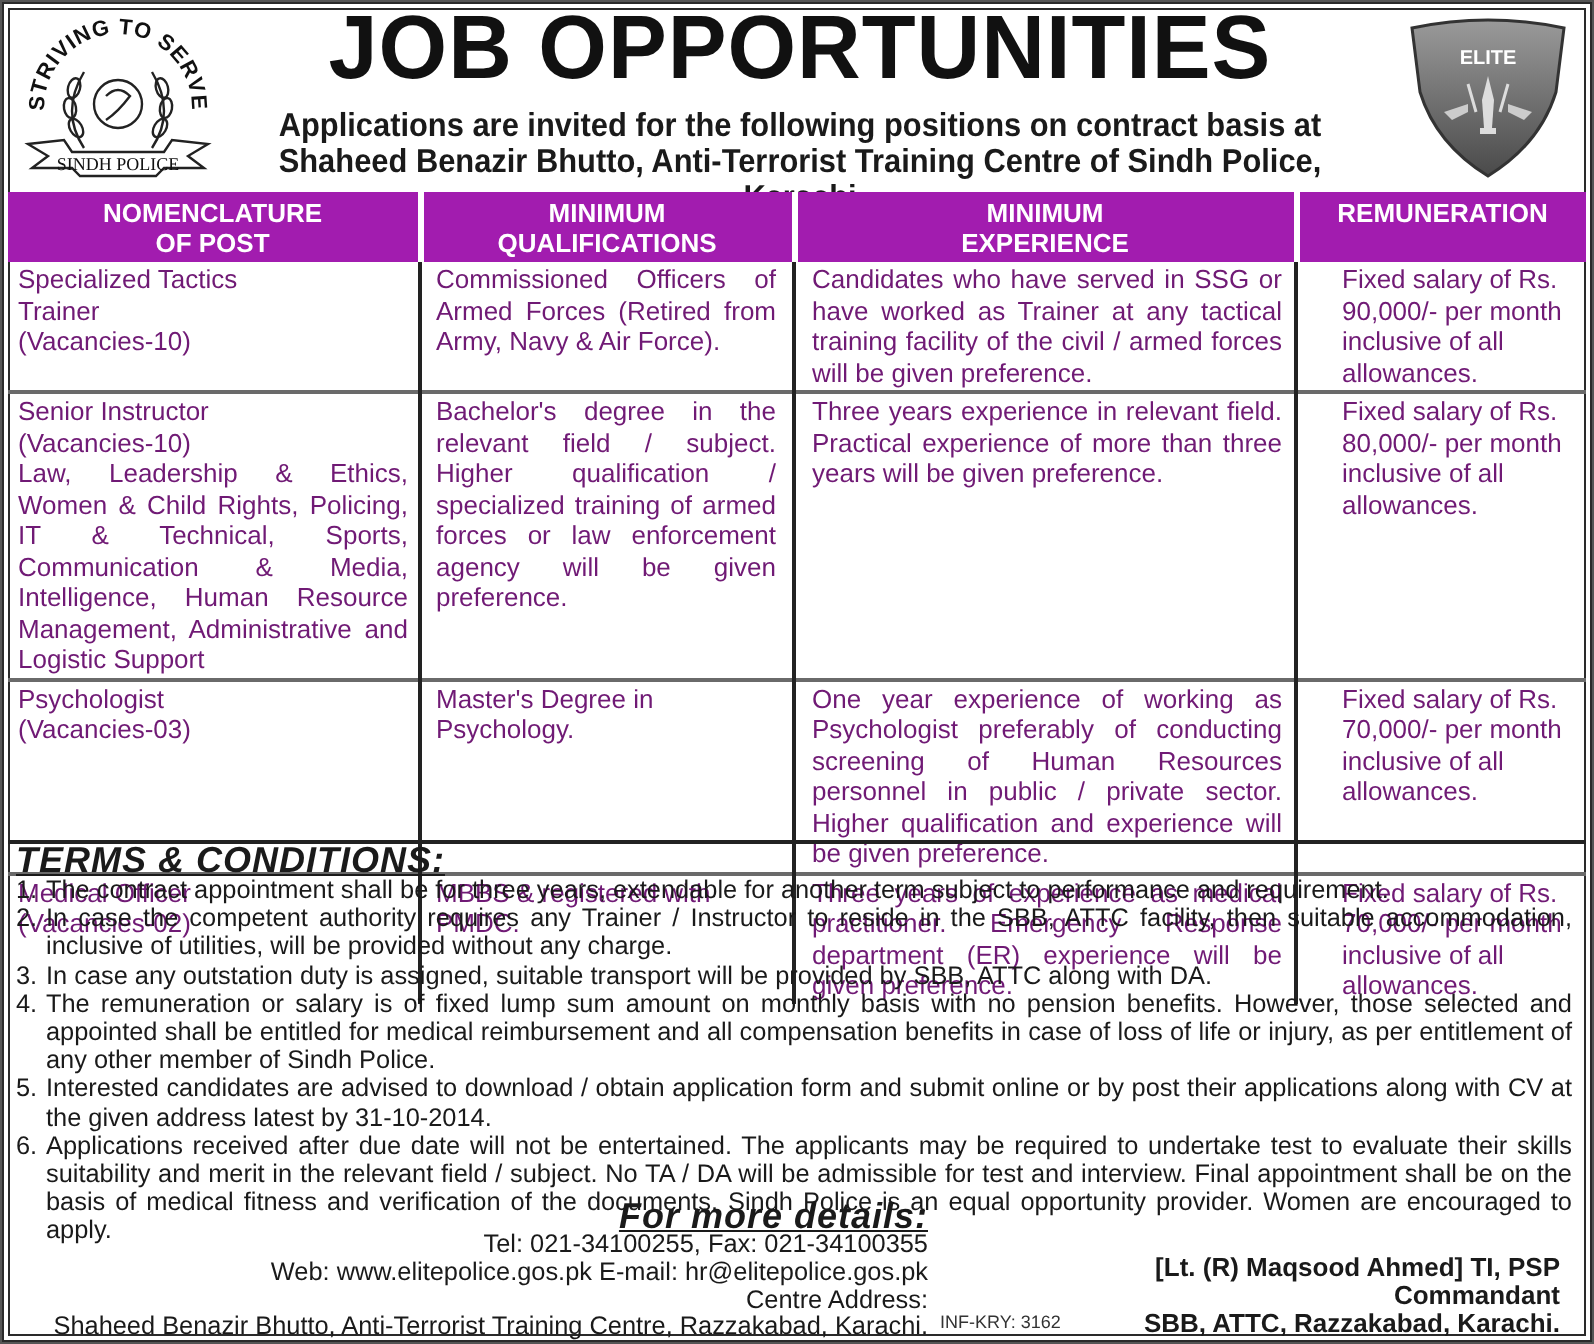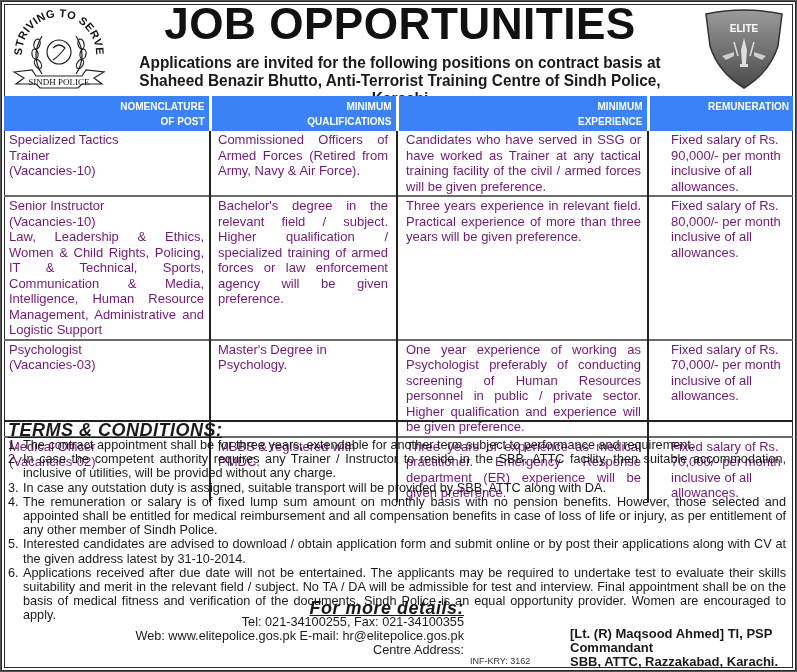--- a/index.html
+++ b/index.html
@@ -25,22 +25,22 @@
     font-weight: bold; font-size: 16.6px; line-height: 18px; color: #1a1a1a;
     transform: scaleX(0.93); transform-origin: center;
   }
 
   
   table.jobs {
     position: absolute; left: 4px; top: 96px; width: 789px;
     border-collapse: collapse; table-layout: fixed;
   }
   table.jobs th {
-    background: #3b82f6; color: #ffffff; font-weight: bold; font-size: 10px;
-    line-height: 15px; text-align: right; padding: 3px 4px 2px 4px;
+    background: #a21caf; color: #ffffff; font-weight: bold; font-size: 13px;
+    line-height: 15px; text-align: center; padding: 3px 4px 2px 4px;
     border-left: 3px solid #ffffff; border-right: 0; vertical-align: top;
   }
   table.jobs th:first-child { border-left: 0; }
   table.jobs td {
     font-size: 13px; line-height: 15.5px; vertical-align: top;
     padding: 1px 5px 1px 5px; border-top: 2px solid #6a6a6a; color: #701a75;
   }
   table.jobs tr.first td { border-top: 0; }
   table.jobs td.c2, table.jobs td.c3, table.jobs td.c4 { border-left: 2px solid #222; }
   table.jobs td.c2 { padding-left: 7px; padding-right: 8px; }
@@ -58,21 +58,21 @@
   }
   ol.terms-list { list-style: none; font-size: 12.7px; line-height: 14.2px; }
   ol.terms-list li { display: flex; }
   ol.terms-list li .num { width: 15px; flex: 0 0 15px; }
   ol.terms-list li .txt { flex: 1; text-align: justify; }
 
   .details { position: absolute; left: 24px; top: 601px; width: 440px; text-align: right; }
   .details .line { font-size: 12.7px; line-height: 13.8px; }
 
   .sign {
-    position: absolute; left: 570px; top: 627px; width: 210px; text-align: left;
+    position: absolute; left: 570px; top: 627px; width: 210px; text-align: right;
     font-weight: bold; font-size: 13px; line-height: 14px;
   }
   .ref { position: absolute; left: 470px; top: 656px; font-size: 9px; color: #333; }
 </style>
 </head>
 <body>
 
 <div class="frame"></div>
 
 <div class="logo-left">
@@ -223,20 +223,21 @@
         <span class="txt">Applications received after due date will not be entertained. The applicants may be required to undertake test to evaluate their skills suitability and merit in the relevant field / subject. No TA / DA will be admissible for test and interview. Final appointment shall be on the basis of medical fitness and verification of the documents. Sindh Police is an equal opportunity provider. Women are encouraged to apply.</span>
       </li>
   </ol>
 </div>
 
 <div class="details">
   <div class="heading">For more details:</div>
   <div class="line">Tel: 021-34100255, Fax: 021-34100355</div>
   <div class="line">Web: www.elitepolice.gos.pk E-mail: hr@elitepolice.gos.pk</div>
   <div class="line">Centre Address:</div>
+  <div class="line">Shaheed Benazir Bhutto, Anti-Terrorist Training Centre, Razzakabad, Karachi.</div>
 </div>
 
 <div class="ref">INF-KRY: 3162</div>
 
 <div class="sign">
   <div>[Lt. (R) Maqsood Ahmed] TI, PSP</div>
   <div>Commandant</div>
   <div>SBB, ATTC, Razzakabad, Karachi.</div>
 </div>
 

